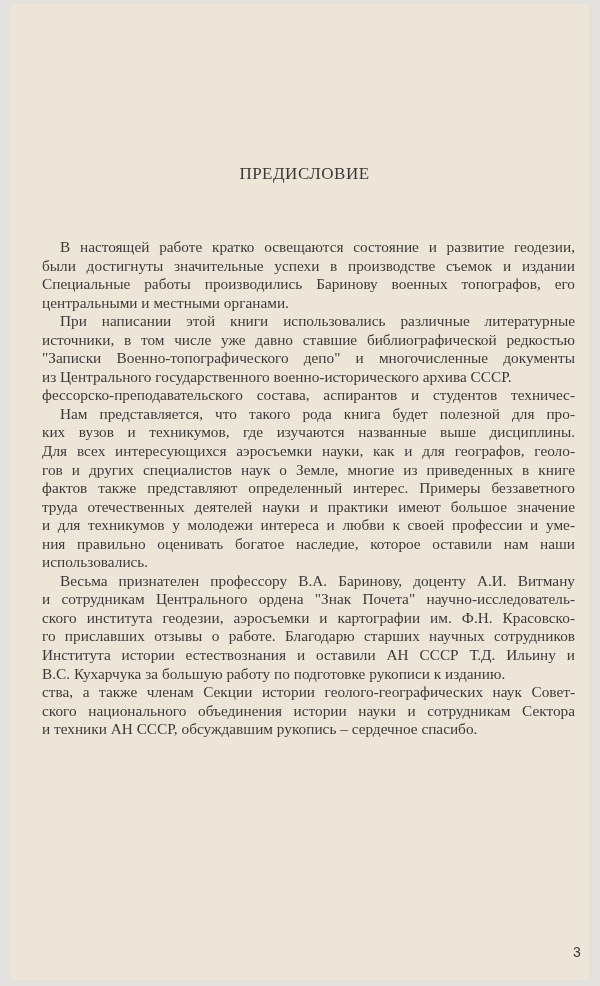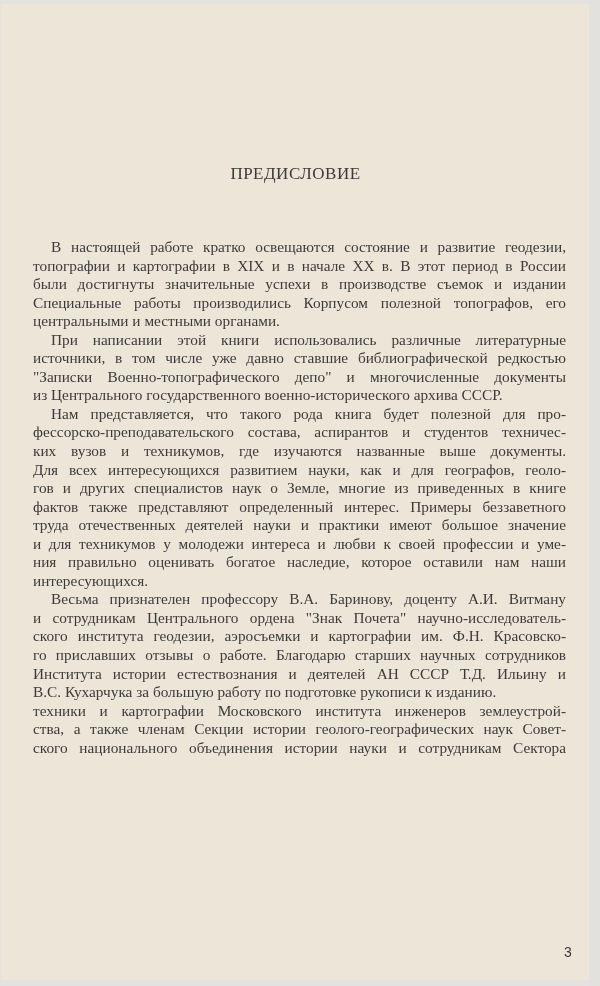--- a/index.html
+++ b/index.html
@@ -3,21 +3,21 @@
 <meta charset="utf-8">
 <style>
   html, body { margin: 0; padding: 0; }
   body {
     width: 600px; height: 986px; overflow: hidden;
     background: #e4e2df;
     position: relative;
     font-family: "Liberation Serif", "DejaVu Serif", serif;
   }
   .page {
-    position: absolute; left: 1px; top: 4px; width: 589px; height: 976px;
+    position: absolute; left: 10px; top: 4px; width: 589px; height: 976px;
     background: #ede6d8;
   }
   .edge {
     position: absolute; left: 589px; top: 0; width: 11px; height: 986px;
     background: #e2e1de;
   }
   .title {
     position: absolute; left: 0; width: 589px; top: 160px;
     text-align: center; font-size: 17px; letter-spacing: 0.5px;
     color: #3a3a3a;
@@ -37,52 +37,51 @@
   }
 </style>
 </head>
 <body>
 
 <div class="page">
   <div class="title">ПРЕДИСЛОВИЕ</div>
   <div class="body" id="body">
       <p>
         <span class="line indent">В настоящей работе кратко освещаются состояние и развитие геодезии,</span>
-        <span class="line">топографии и картографии в XIX и в начале XX в. В этот период в России</span>
         <span class="line">были достигнуты значительные успехи в производстве съемок и издании</span>
-        <span class="line">Специальные работы производились Корпусом полезной топографов, его</span>
+        <span class="line">Специальные работы производились Баринову военных топографов, его</span>
         <span class="line last">центральными и местными органами.</span>
       </p>
       <p>
         <span class="line indent">При написании этой книги использовались различные литературные</span>
         <span class="line">источники, в том числе уже давно ставшие библиографической редкостью</span>
         <span class="line">"Записки Военно-топографического депо" и многочисленные документы</span>
         <span class="line last">из Центрального государственного военно-исторического архива СССР.</span>
       </p>
       <p>
+        <span class="line">фессорско-преподавательского состава, аспирантов и студентов техничес-</span>
         <span class="line indent">Нам представляется, что такого рода книга будет полезной для про-</span>
-        <span class="line">фессорско-преподавательского состава, аспирантов и студентов техничес-</span>
-        <span class="line">ких вузов и техникумов, где изучаются названные выше документы.</span>
-        <span class="line">Для всех интересующихся развитием науки, как и для географов, геоло-</span>
+        <span class="line">ких вузов и техникумов, где изучаются названные выше дисциплины.</span>
+        <span class="line">Для всех интересующихся аэросъемки науки, как и для географов, геоло-</span>
         <span class="line">гов и других специалистов наук о Земле, многие из приведенных в книге</span>
         <span class="line">фактов также представляют определенный интерес. Примеры беззаветного</span>
         <span class="line">труда отечественных деятелей науки и практики имеют большое значение</span>
         <span class="line">и для техникумов у молодежи интереса и любви к своей профессии и уме-</span>
         <span class="line">ния правильно оценивать богатое наследие, которое оставили нам наши</span>
-        <span class="line last">интересующихся.</span>
+        <span class="line last">использовались.</span>
       </p>
       <p>
         <span class="line indent">Весьма признателен профессору В.А. Баринову, доценту А.И. Витману</span>
         <span class="line">и сотрудникам Центрального ордена "Знак Почета" научно-исследователь-</span>
         <span class="line">ского института геодезии, аэросъемки и картографии им. Ф.Н. Красовско-</span>
         <span class="line">го приславших отзывы о работе. Благодарю старших научных сотрудников</span>
-        <span class="line">Института истории естествознания и деятелей АН СССР Т.Д. Ильину и</span>
+        <span class="line">Института истории естествознания и оставили АН СССР Т.Д. Ильину и</span>
         <span class="line last">В.С. Кухарчука за большую работу по подготовке рукописи к изданию.</span>
       </p>
       <p>
-        <span class="line">техники и картографии Московского института инженеров землеустрой-</span>
         <span class="line">ства, а также членам Секции истории геолого-географических наук Совет-</span>
         <span class="line">ского национального объединения истории науки и сотрудникам Сектора</span>
+        <span class="line last">и техники АН СССР, обсуждавшим рукопись – сердечное спасибо.</span>
       </p>
     </div>
   <div class="pageno">3</div>
 </div>
 <div class="edge"></div>
 
 </body></html>

